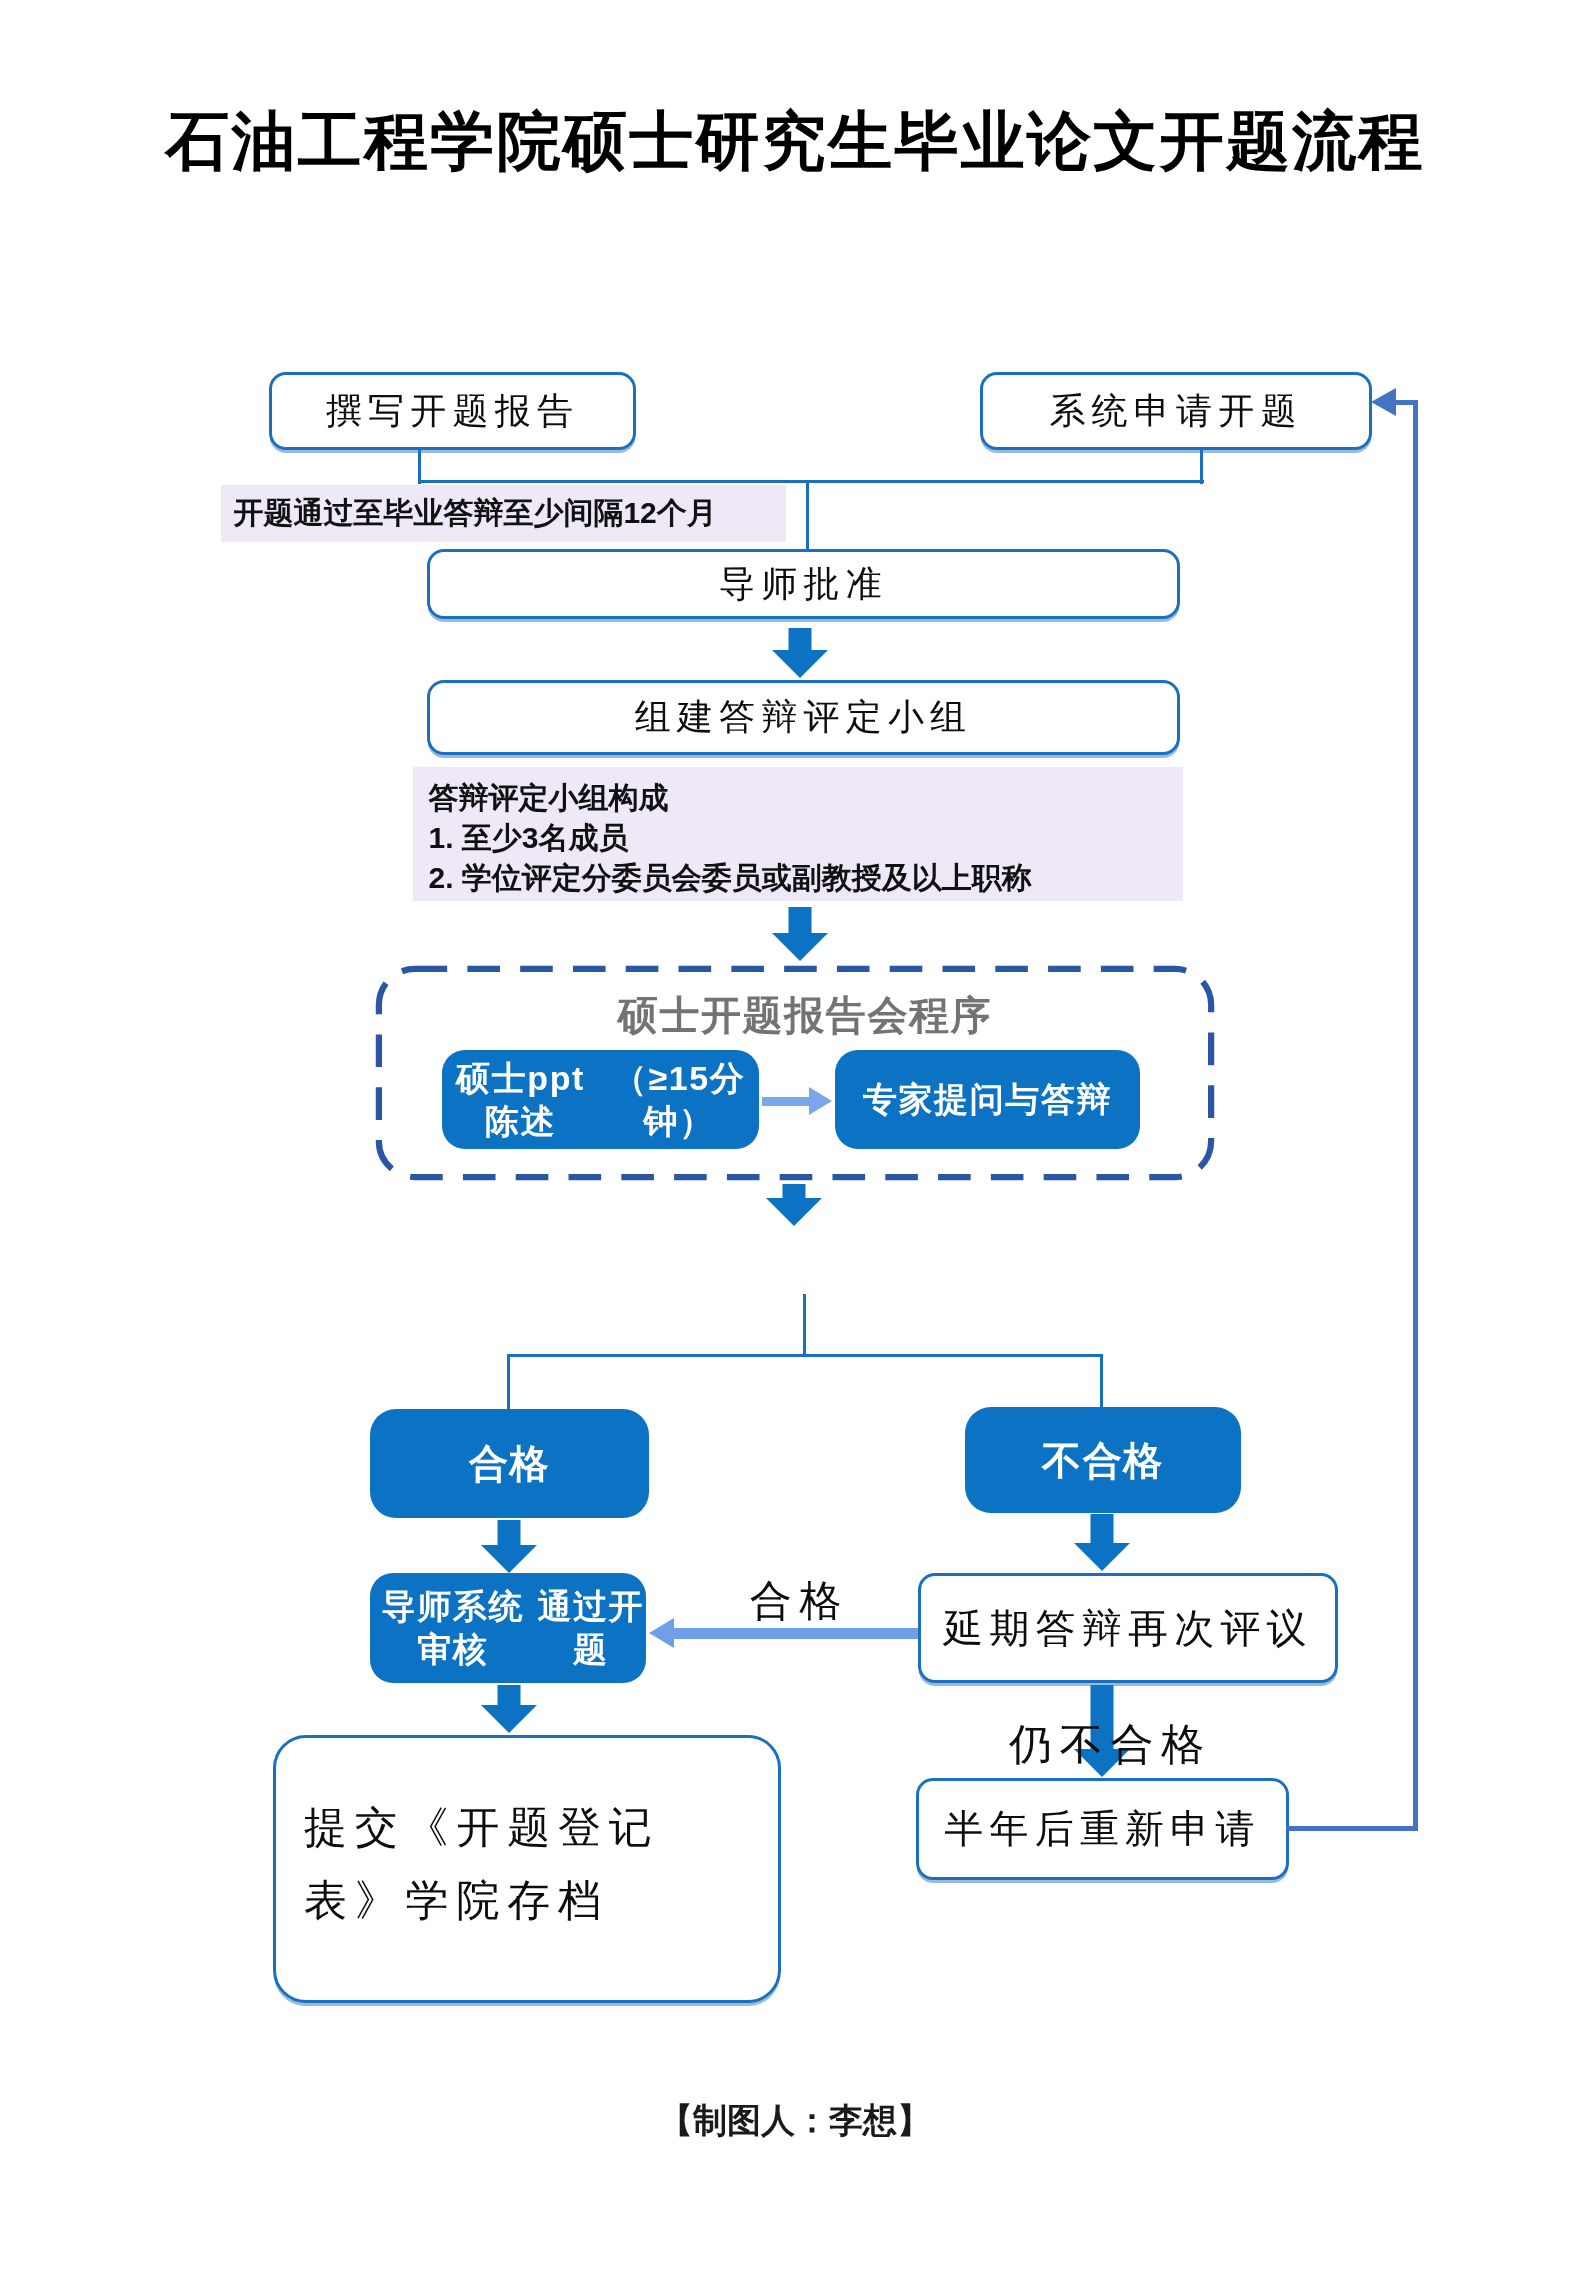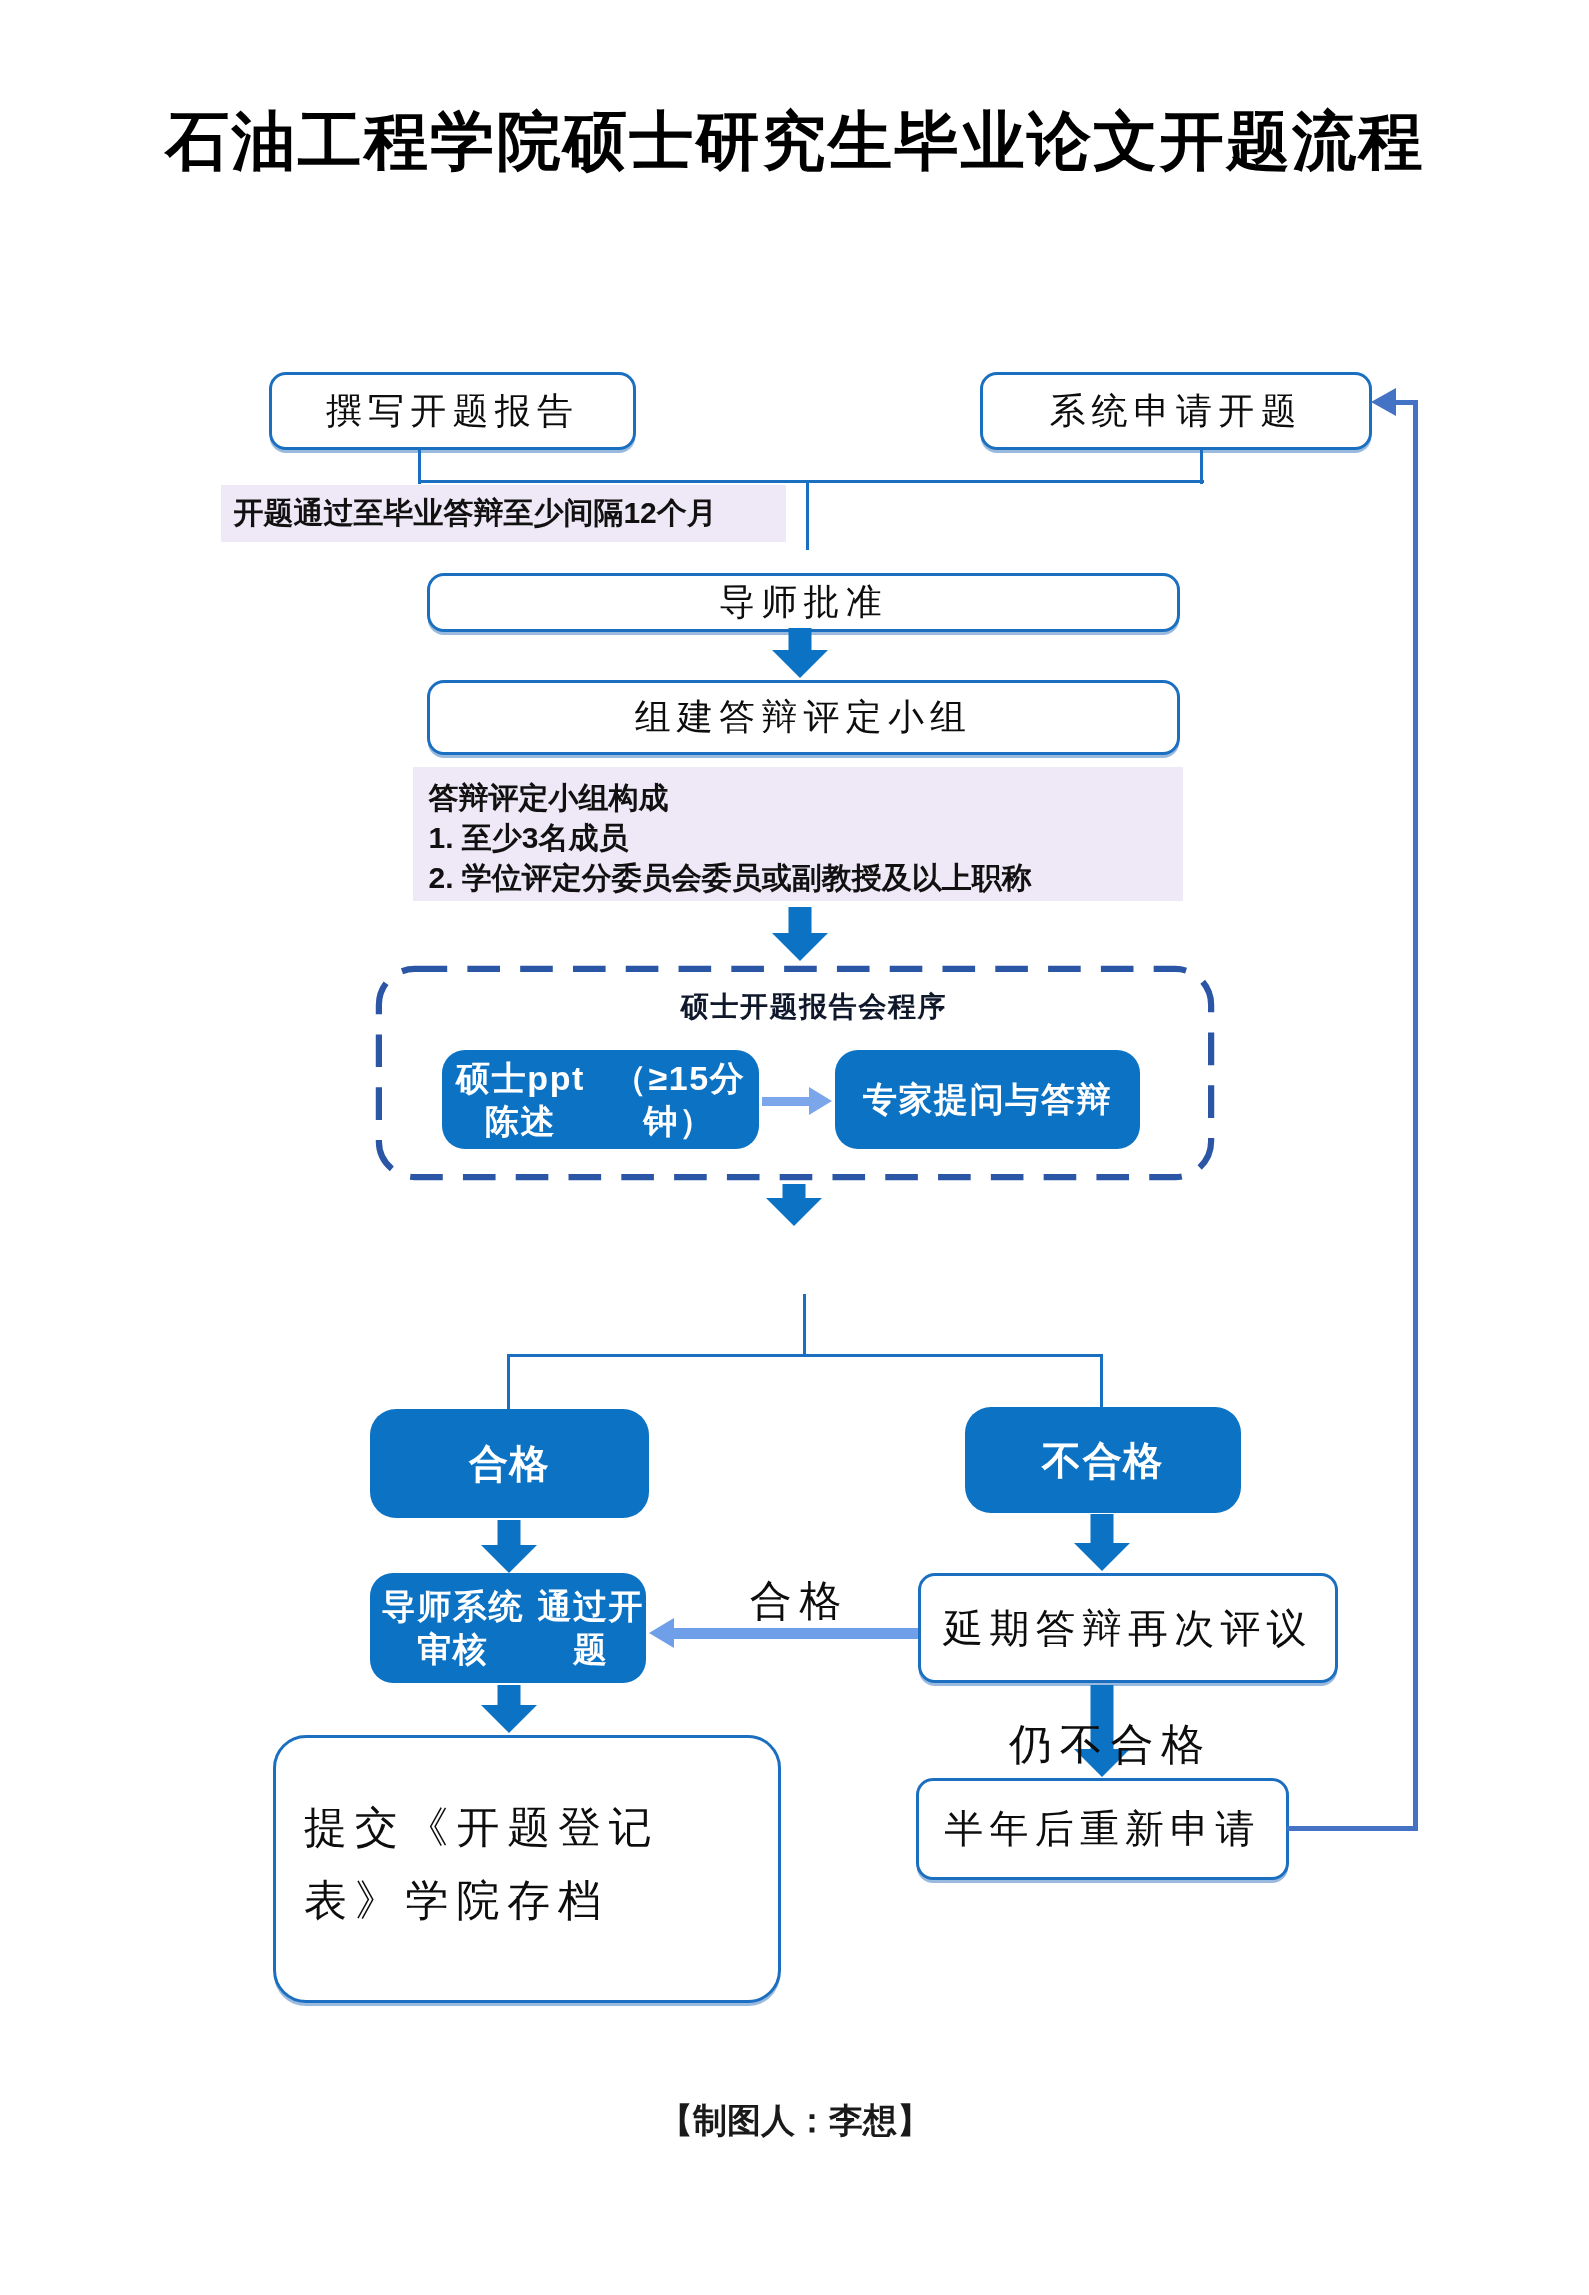--- a/index.html
+++ b/index.html
@@ -80,22 +80,22 @@
     border-right:25px solid #4472C4;}
   
   .elabel{
     position:absolute;text-align:center;color:#0d0d0d;
     font-family:"Liberation Serif","DejaVu Serif",serif;
     z-index:5;letter-spacing:7.8px;
   }
   
   .dashed-wrap{position:absolute;left:375px;top:949px;width:840px;height:216px;}
   .meeting-title{
-    position:absolute;left:394px;top:972px;width:840px;
-    text-align:center;font-size:28px;font-weight:bold;color:#0f172a;
+    position:absolute;left:385px;top:972px;width:840px;
+    text-align:center;font-size:40px;font-weight:bold;color:#737373;
     letter-spacing:1.6px;
   }
 </style>
 </head>
 <body>
 
 <div class="canvas">
 
   <div class="page-title">石油工程学院硕士研究生毕业论文开题流程</div>
 
@@ -108,21 +108,21 @@
 
   <div class="line" style="left:418px;top:432px;width:3.1px;height:36px;"></div>
   <div class="line" style="left:1200px;top:432px;width:3.1px;height:36px;"></div>
   <div class="line" style="left:418px;top:464px;width:786px;height:3.1px;"></div>
   <div class="line" style="left:806px;top:464px;width:3.1px;height:70px;"></div>
 
   <div class="note" style="left:221px;top:469px;width:565px;height:57px;display:flex;align-items:center;padding-left:12.4px;">
     <span>开题通过至毕业答辩至少间隔12个月</span>
   </div>
 
-  <div class="obox" style="left:427px;top:557px;width:753px;height:59px;">
+  <div class="obox" style="left:427px;top:533px;width:753px;height:70px;">
     <span>导师批准</span>
   </div>
 
   <div class="barrow" style="left:772px;top:612px;width:56px;height:50px;">
     <div class="shaft"></div>
     <div class="head"></div>
   </div>
 
   <div class="obox" style="left:427px;top:664px;width:753px;height:75px;">
     <span>组建答辩评定小组</span>

